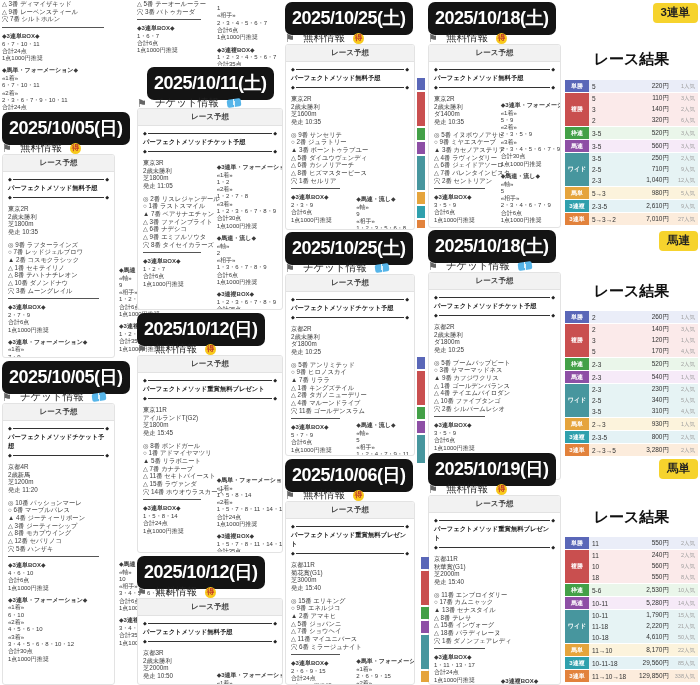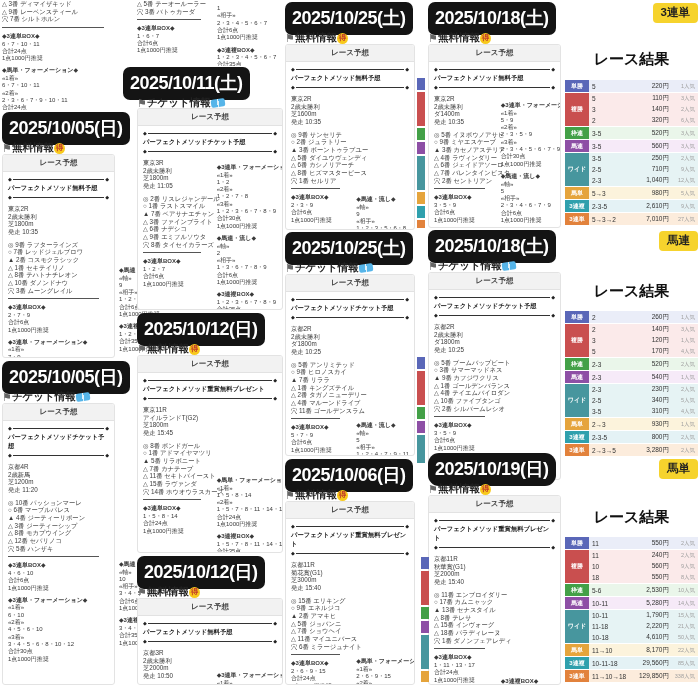--- a/index.html
+++ b/index.html
@@ -3,21 +3,21 @@
 <meta charset="utf-8">
 <style>
   html,body{margin:0;padding:0;}
   body{width:700px;height:685px;position:relative;overflow:hidden;background:#fff;
        font-family:"Liberation Sans","DejaVu Sans",sans-serif;color:#333;}
   .abs{position:absolute;}
   
   .datepill{background:#141414;color:#fff;font-weight:800;font-size:18px;
     padding:4px 7px 5px;border-radius:7px;display:inline-block;letter-spacing:-0.5px;white-space:nowrap;}
   
-  .inforow{display:flex;align-items:center;gap:0;font-weight:700;font-size:10.5px;color:#222;cursor:pointer;}
+  .inforow{display:flex;align-items:center;gap:8px;font-weight:400;font-size:10.5px;color:#222;cursor:pointer;}
   .flagico{font-size:11px;color:#666;line-height:1;}
   .flagico::after{content:"⚑";}
   .tokuico{width:11px;height:11px;border-radius:50%;background:#f8c91c;color:#c0392b;
     font-size:7.5px;font-weight:700;display:flex;align-items:center;justify-content:center;}
   .tokuico::after{content:"得";}
   .tickico{width:14px;height:8px;border-radius:2px;transform:rotate(-8deg);
     background:linear-gradient(90deg,#56b5e9 44%,#dff2fb 44%,#dff2fb 56%,#56b5e9 56%);}
   
   .card{background:#fff;border:1px solid #e3e3e3;border-radius:3px;overflow:hidden;box-sizing:border-box;}
   .cbar{background:#f2f2f2;border-bottom:1px solid #e2e2e2;text-align:center;
@@ -264,21 +264,21 @@
             <div class="bl">1点1000円推奨</div>
           </div>
           <div class="bet">
             <div class="bt">◆3連複BOX◆</div>
             <div class="bl">1・2・3・4・5・6・7</div>
             <div class="bl">合計35点</div>
           </div>
         </div>
       </div>
     </div>
-    <div class="datepill abs" style="left: 123px; top: 67px;">2025/10/11(土)</div>
+    <div class="datepill abs" style="left: 147px; top: 67px;">2025/10/11(土)</div>
     <div class="inforow abs" style="left: 137px; top: 96px;">
       <span class="flagico"></span>
       <span>チケット情報</span>
       <span class="tickico"></span>
     </div>
     <div class="card abs" style="left: 137px; top: 108px; width: 146px; height: 202px;">
       <div class="cbar">レース予想</div>
       <div class="tblock">
         <div class="dl">
           <span class="dd">◆</span>
@@ -748,21 +748,21 @@
         </div>
         <div class="colR" style="margin-top: 132px;">
           <div class="bet">
             <div class="bt">◆馬連・流し◆</div>
             <div class="bl">«軸»</div>
             <div class="bl">5</div>
           </div>
         </div>
       </div>
     </div>
-    <div class="datepill abs" style="left: 428px; top: 453px; border-radius: 11px;">2025/10/19(日)</div>
+    <div class="datepill abs" style="left: 428px; top: 453px;">2025/10/19(日)</div>
     <div class="inforow abs" style="left: 428px; top: 482px;">
       <span class="flagico"></span>
       <span>無料情報</span>
       <span class="tokuico"></span>
     </div>
     <div class="card abs" style="left: 428px; top: 495px; width: 133px; height: 190px;">
       <div class="cbar">レース予想</div>
       <div class="tblock">
         <div class="dl">
           <span class="dd">◆</span>

